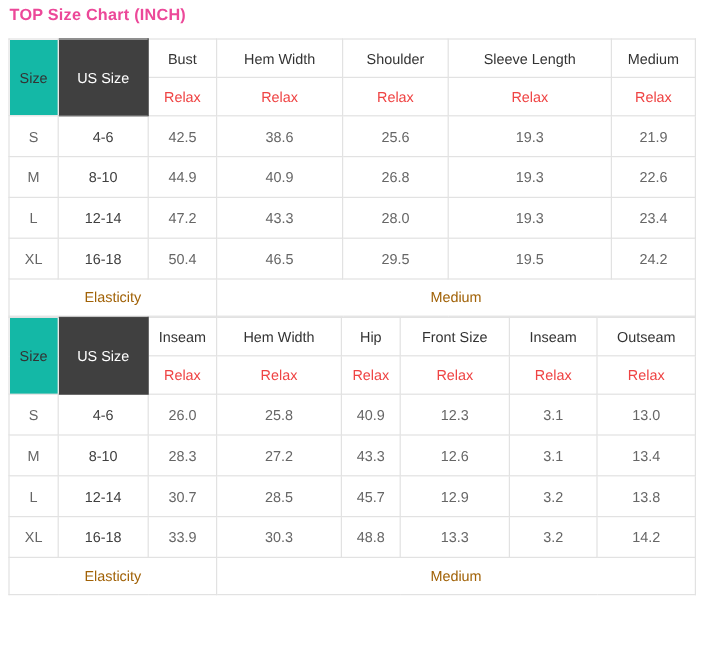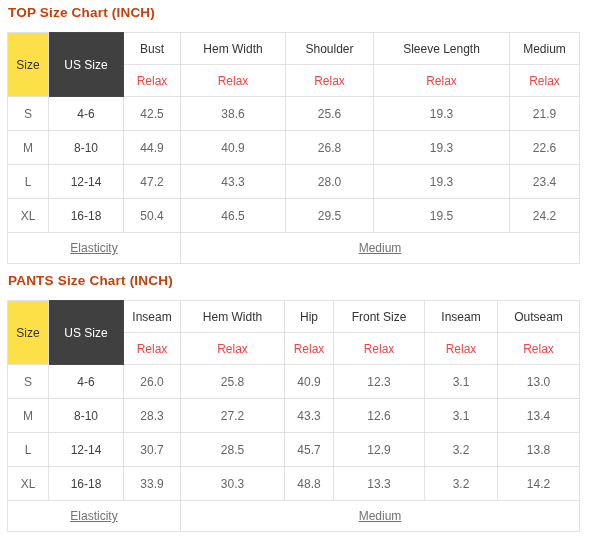--- a/index.html
+++ b/index.html
@@ -7,21 +7,21 @@
     margin: 0; padding: 0;
     background: #ffffff;
     width: 600px; height: 543px;
     font-family: "Liberation Sans", sans-serif;
   }
   .page { padding: 5px 0 0 7px; }
 
   .chart-title {
     font-size: 13.5px;
     font-weight: bold;
-    color: #c2410c;
+    color: #ec4899;
     margin: 0 0 12px 1px;
     letter-spacing: 0.2px;
   }
   .chart-title.second { margin-top: 9px; margin-bottom: 12px; }
 
   table.size-chart {
     border-collapse: collapse;
     table-layout: fixed;
     width: 572px;
   }
@@ -34,41 +34,41 @@
     padding: 0;
     overflow: hidden;
     white-space: nowrap;
   }
   .size-chart .hrow1 th { height: 32px; }
   .size-chart .hrow2 td { height: 32px; }
   .size-chart tbody td, .size-chart tbody th { height: 34px; }
   .size-chart .frow td { height: 31px; }
 
   .col-h { font-weight: bold; color: #333333; }
-  .corner-size { font-weight: bold; color: #333333; background: #fde047; margin-top: 26px; }
+  .corner-size { font-weight: bold; color: #333333; background: #14b8a6; margin-top: 26px; }
   .dark-cell {
     background: #404040;
     color: #ffffff;
     font-weight: bold;
     border-color: #474747 !important;
     position: relative;
   }
   .dark-cell::after {
     content: "";
     position: absolute;
     left: -1px; right: -1px;
     top: 100%;
     height: 3px;
     background: #474747;
   }
   .relax { color: #ef4444; }
   .size-label { color: #666666; }
   .us-size { color: #404040; }
   .val { color: #666666; }
-  .footer-cell { color: #737373; text-decoration: underline; }
+  .footer-cell { color: #a16207; }
 </style>
 </head>
 <body>
 
 <div class="page">
 
   <div class="chart-title">TOP Size Chart (INCH)</div>
 
   <table class="size-chart">
     <colgroup>
@@ -135,21 +135,20 @@
         <td class="val">19.5</td>
         <td class="val">24.2</td>
       </tr>
       <tr class="frow">
         <td colspan="3" class="footer-cell">Elasticity</td>
         <td colspan="4" class="footer-cell">Medium</td>
       </tr>
     </tbody>
   </table>
 
-  <div class="chart-title second">PANTS Size Chart (INCH)</div>
 
   <table class="size-chart">
     <colgroup>
       <col style="width:41px">
         <col style="width:75px">
         <col style="width:57px">
         <col style="width:104px">
       <col style="width:49px">
         <col style="width:91px">
         <col style="width:73px">

